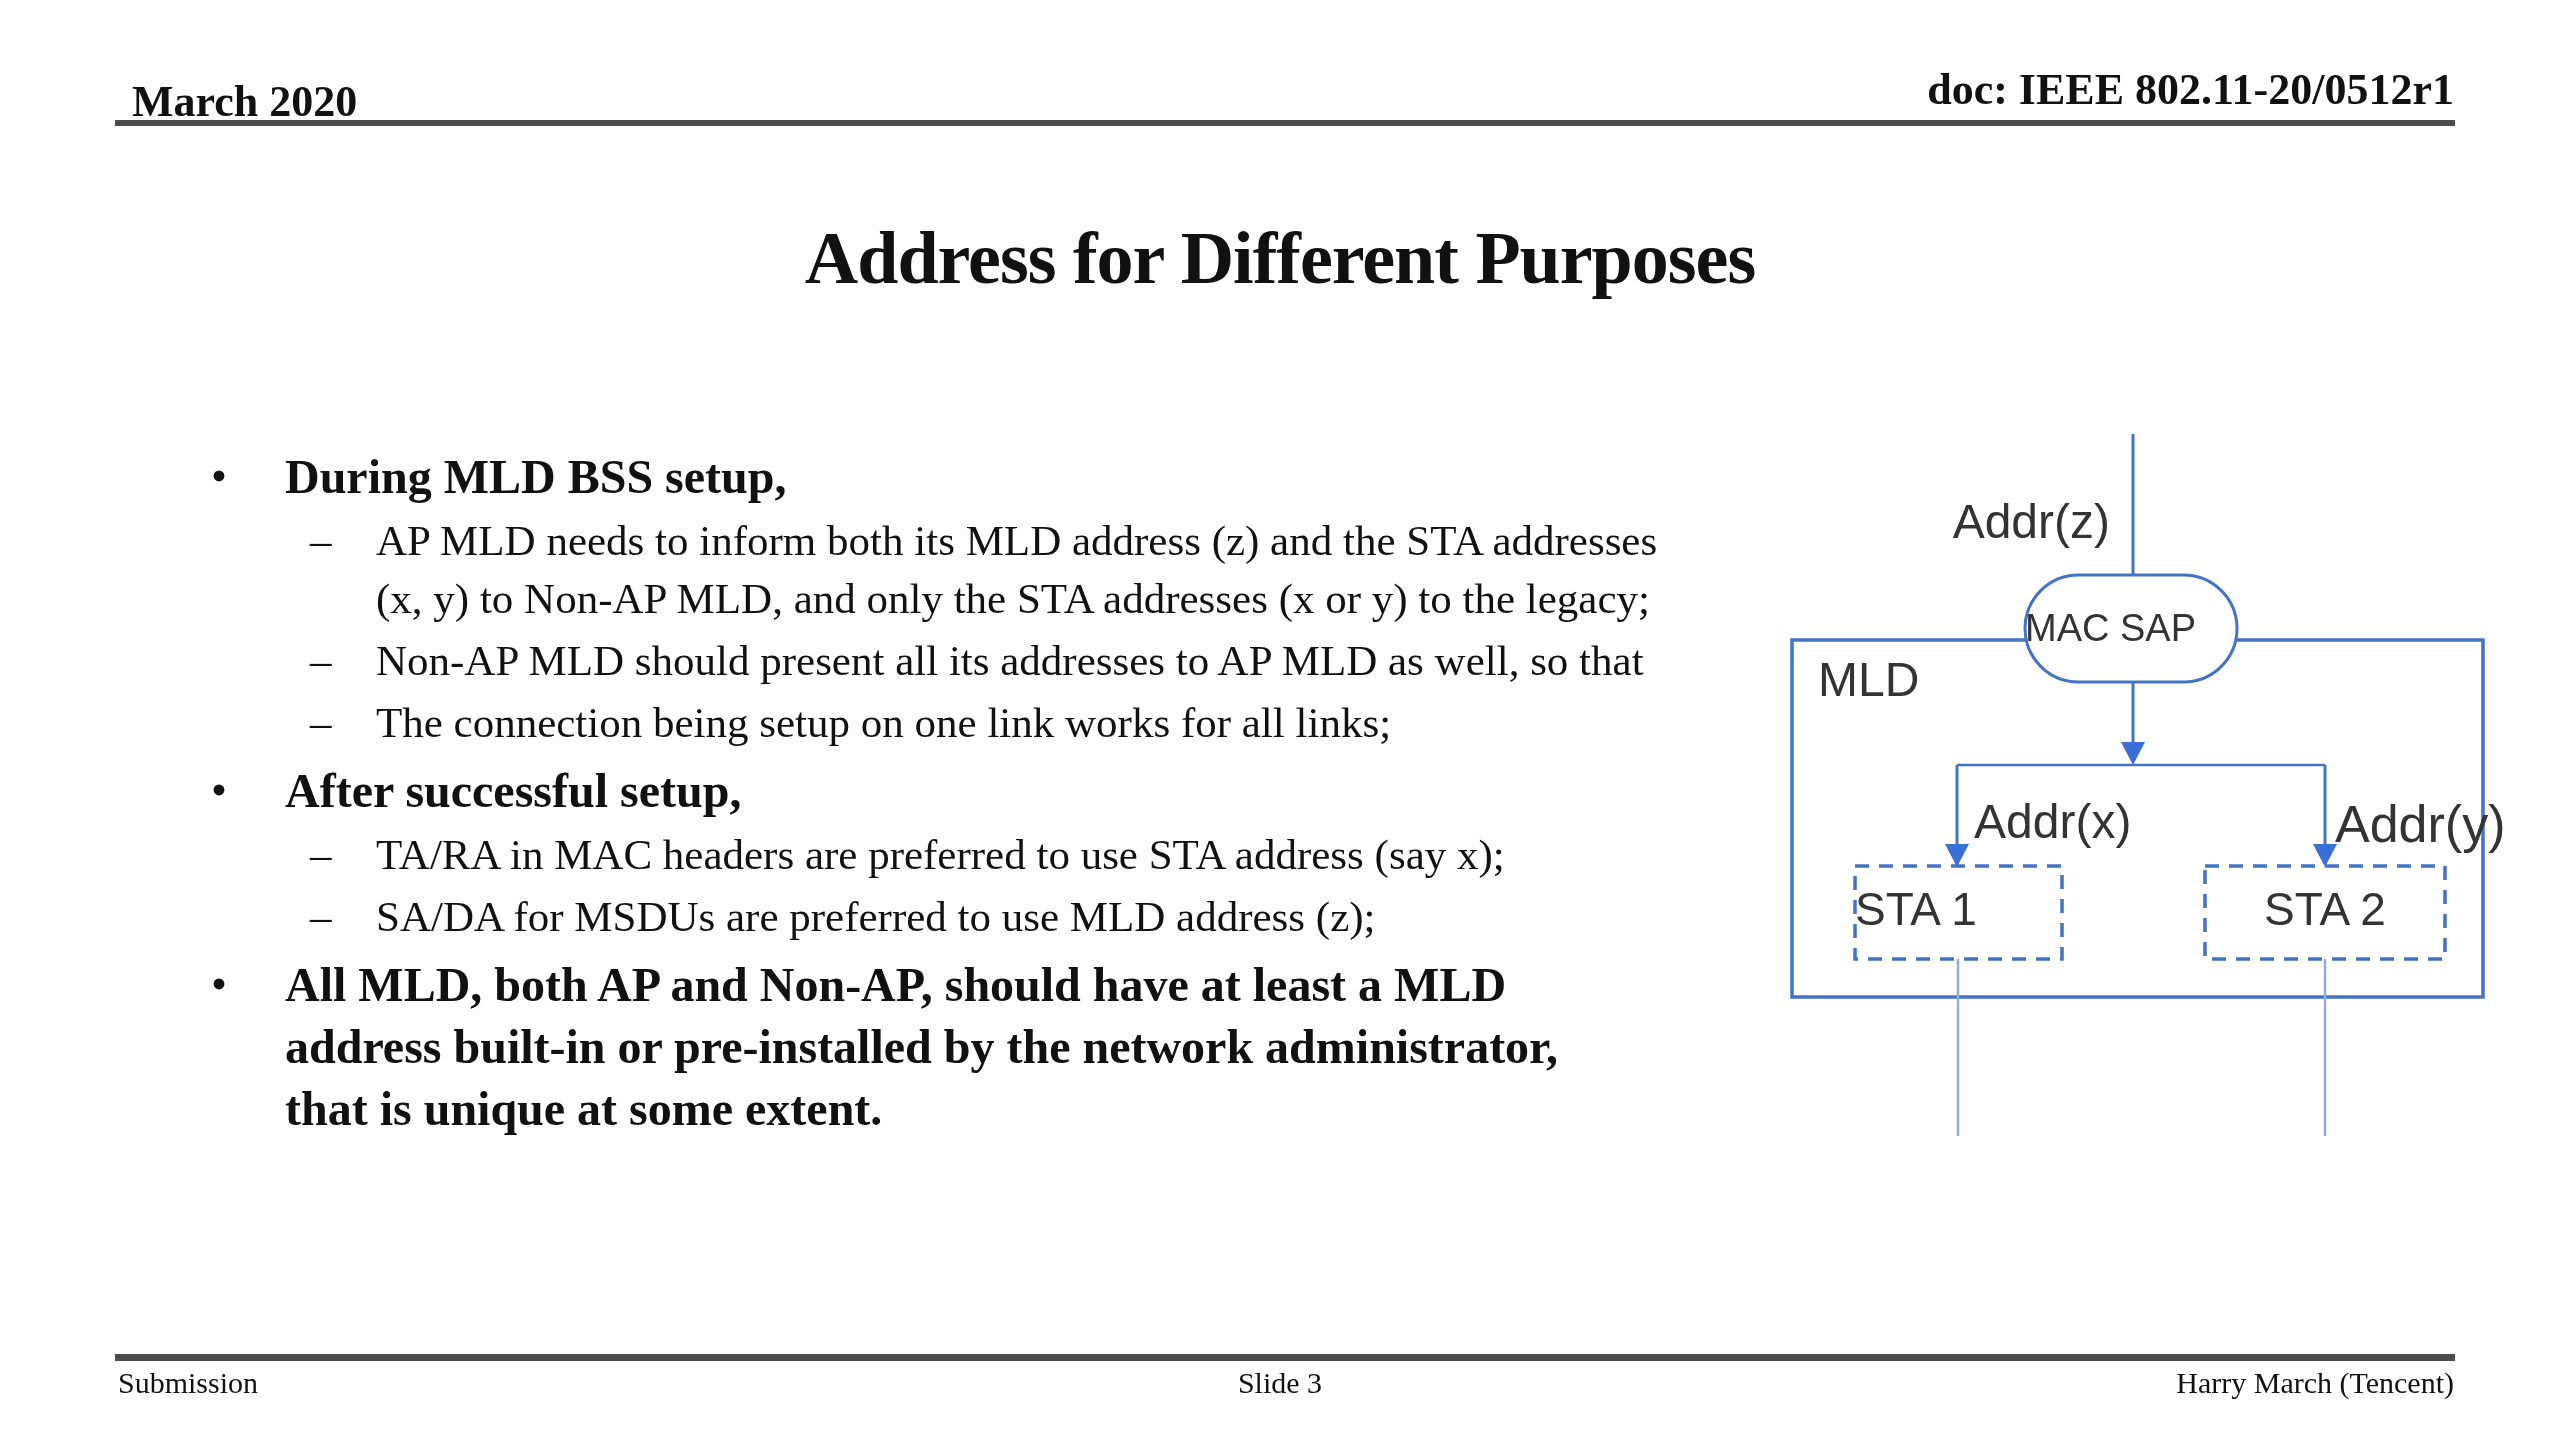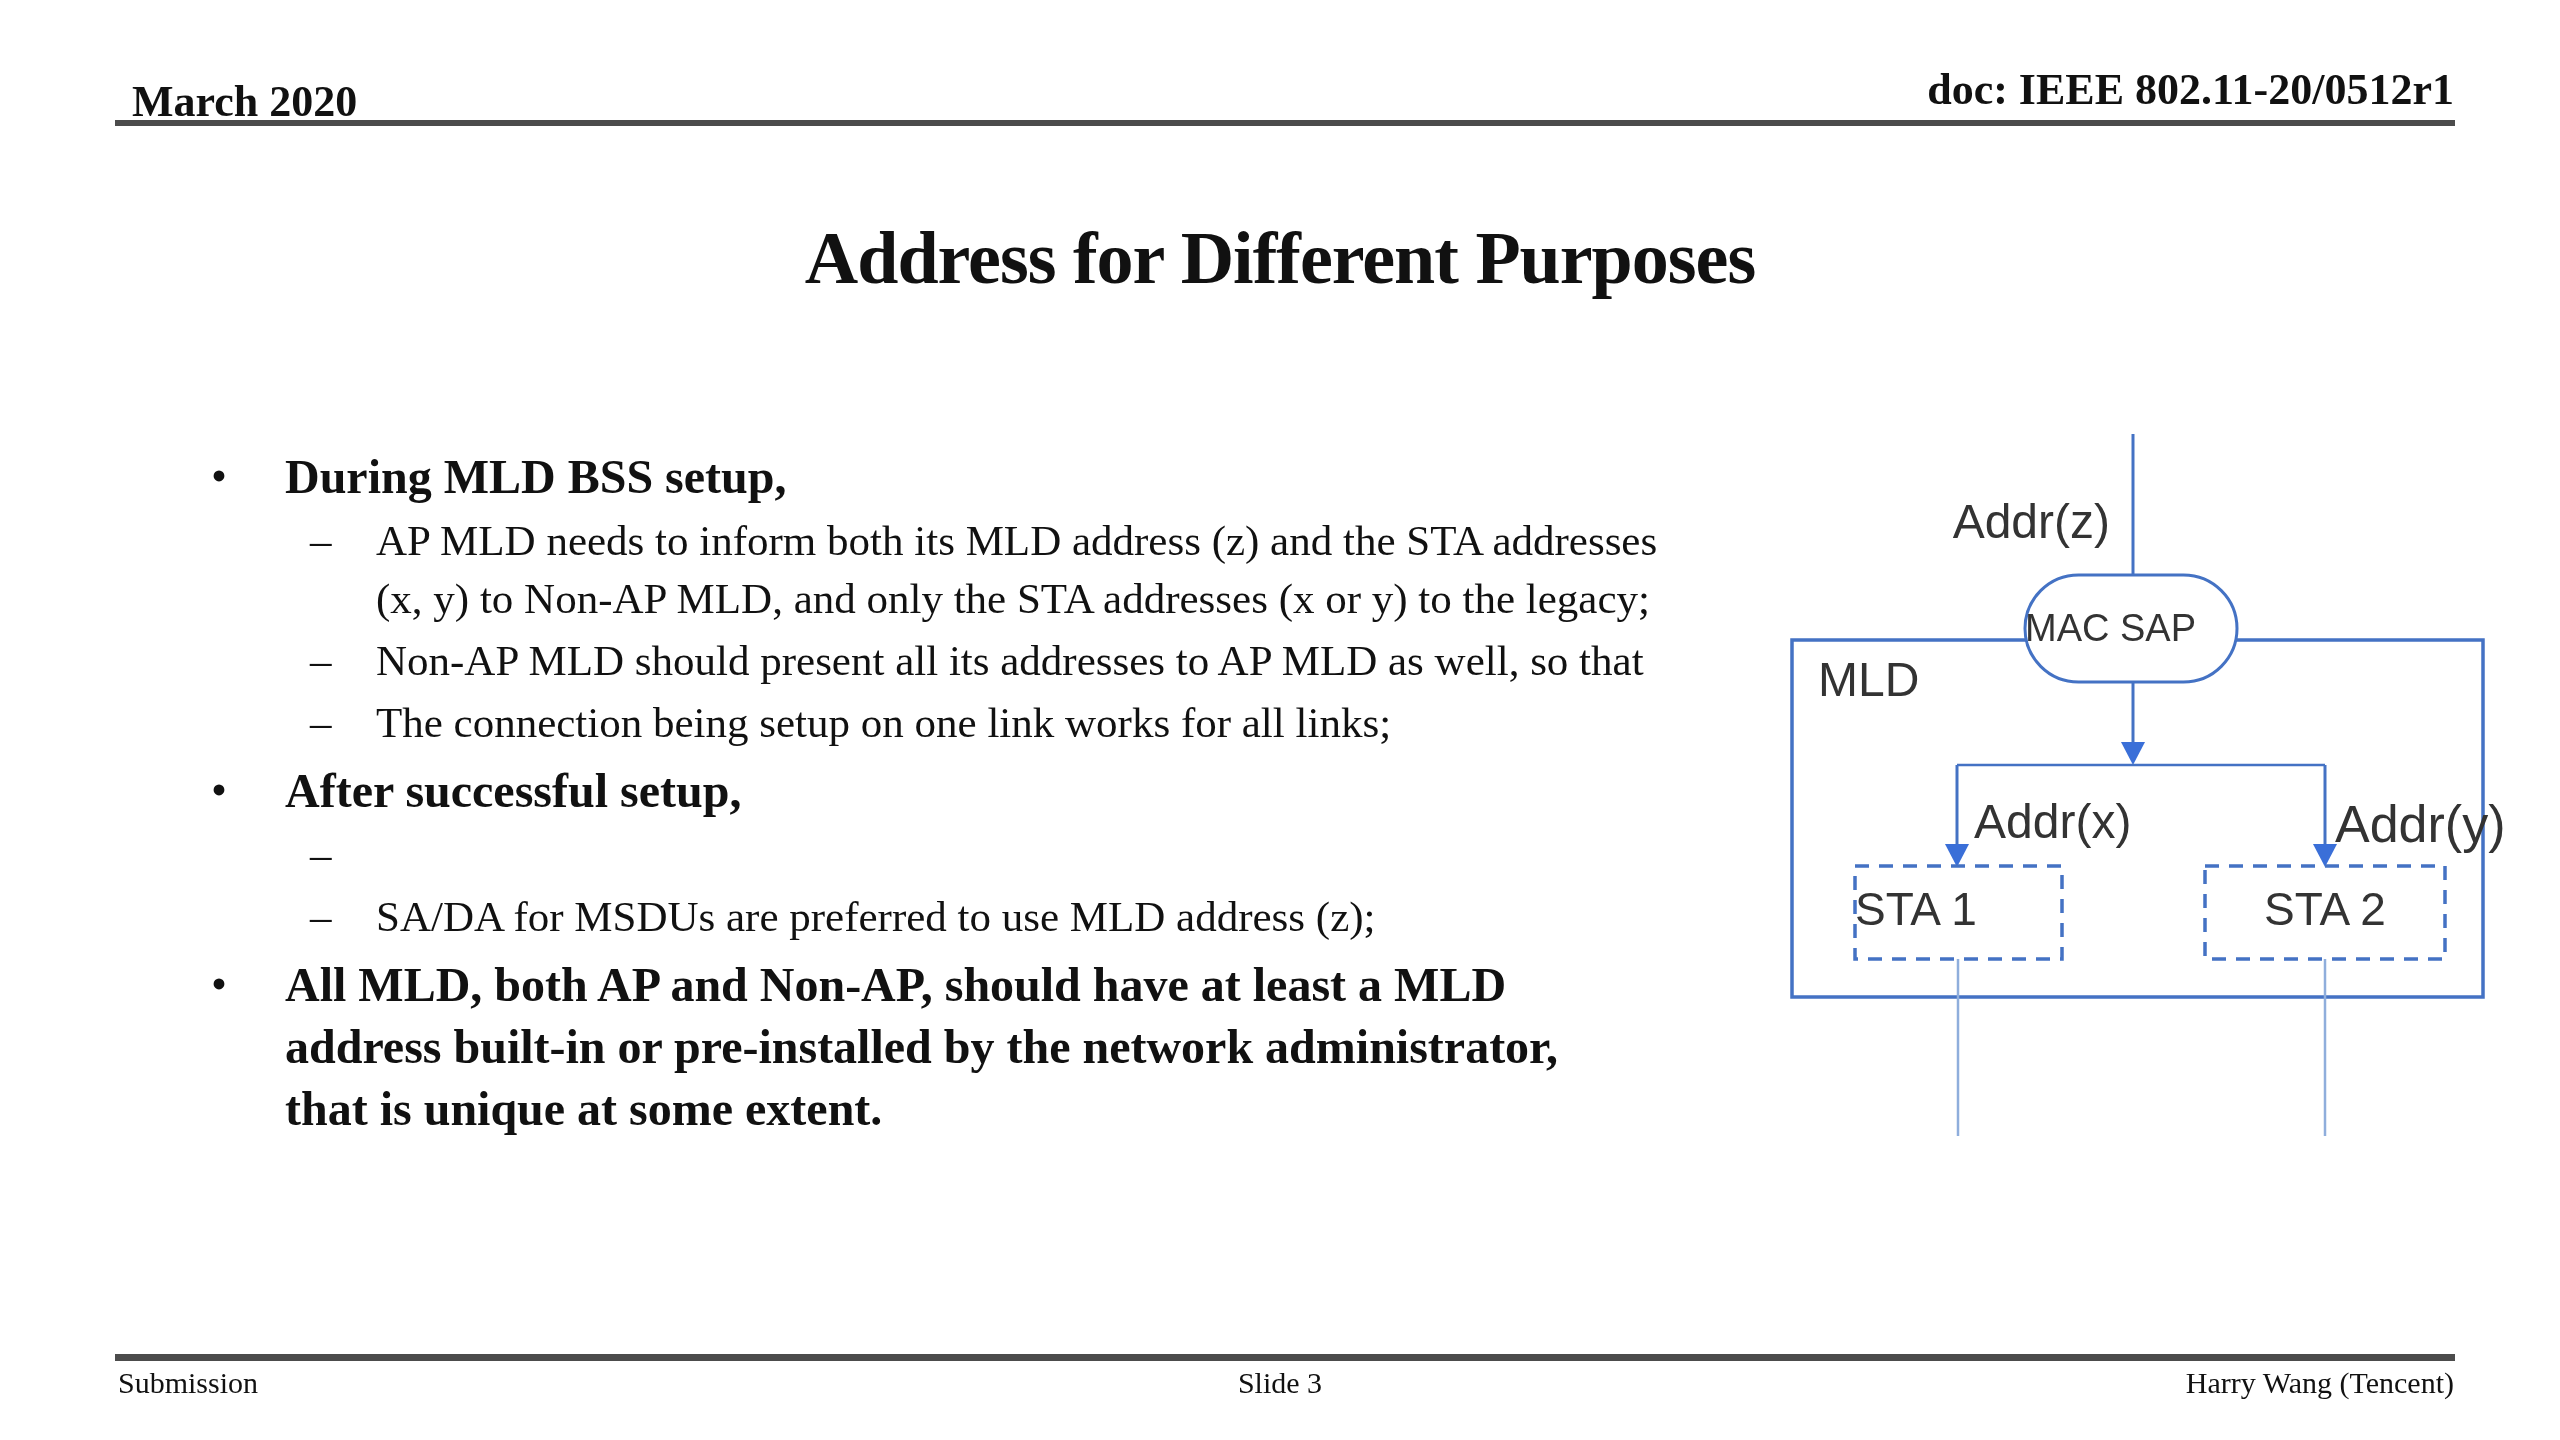--- a/index.html
+++ b/index.html
@@ -71,20 +71,21 @@
     <div class="li l2">
       <span class="mk">–</span>
       <span class="tx">The connection being setup on one link works for all links;</span>
     </div>
     <div class="li l1">
       <span class="mk">•</span>
       <span class="tx">After successful setup,</span>
     </div>
     <div class="li l2">
       <span class="mk">–</span>
+      <span class="tx">TA/RA in MAC headers are preferred to use STA address (say x);</span>
     </div>
     <div class="li l2">
       <span class="mk">–</span>
       <span class="tx">SA/DA for MSDUs are preferred to use MLD address (z);</span>
     </div>
     <div class="li l1">
       <span class="mk">•</span>
       <span class="tx">All MLD, both AP and Non-AP, should have at least a MLD address built-in or pre-installed by the network administrator, that is unique at some extent.</span>
     </div>
   </div>
@@ -120,15 +121,15 @@
     <div class="lbl lbl-mld">MLD</div>
     <div class="lbl lbl-addr-x">Addr(x)</div>
     <div class="lbl lbl-addr-y">Addr(y)</div>
     <div class="lbl lbl-sta1">STA 1</div>
     <div class="lbl lbl-sta2">STA 2</div>
   </div>
 
   <div class="ftr-rule"></div>
   <div class="ftr-left">Submission</div>
   <div class="ftr-center">Slide 3</div>
-  <div class="ftr-right">Harry Wang (Tencent)</div>
+  <div class="ftr-right">Harry March (Tencent)</div>
 
 </div>
 
 </body></html>

